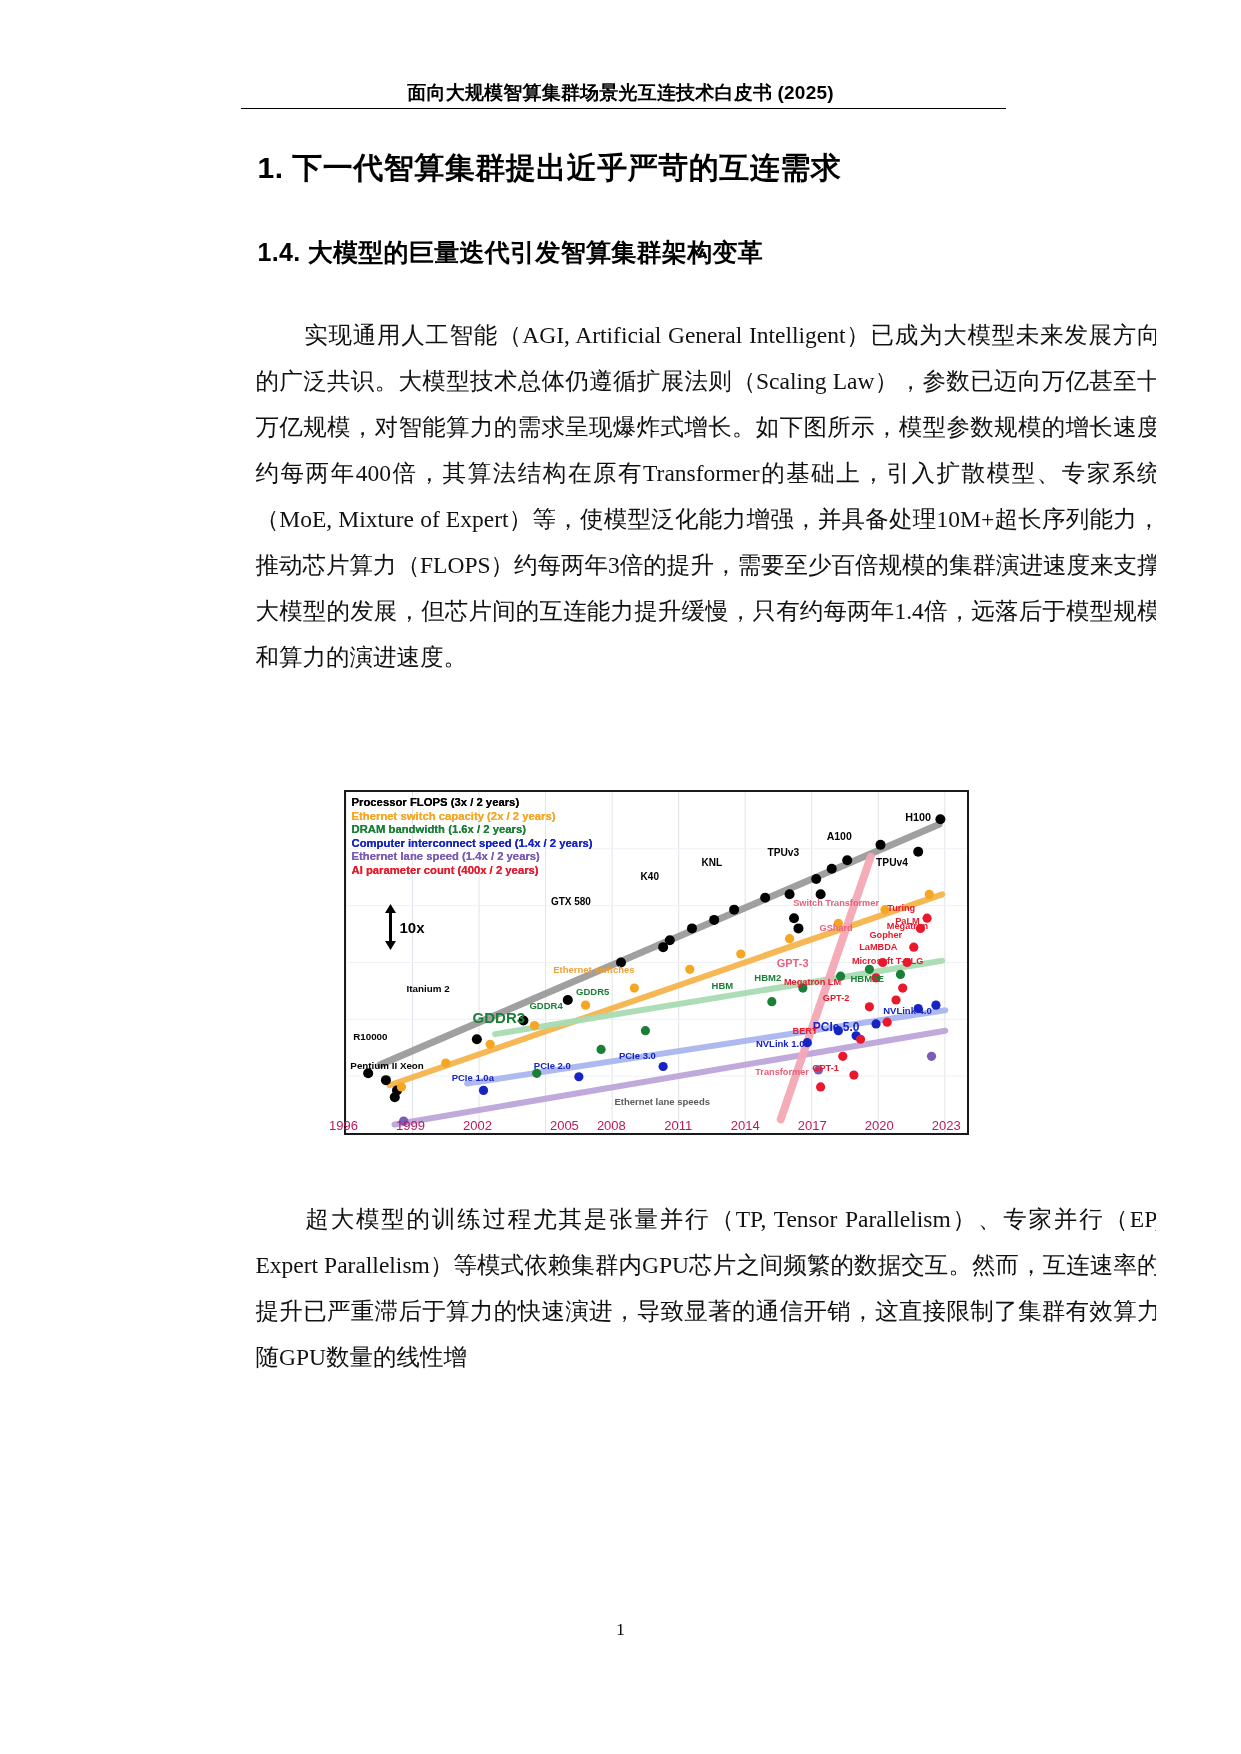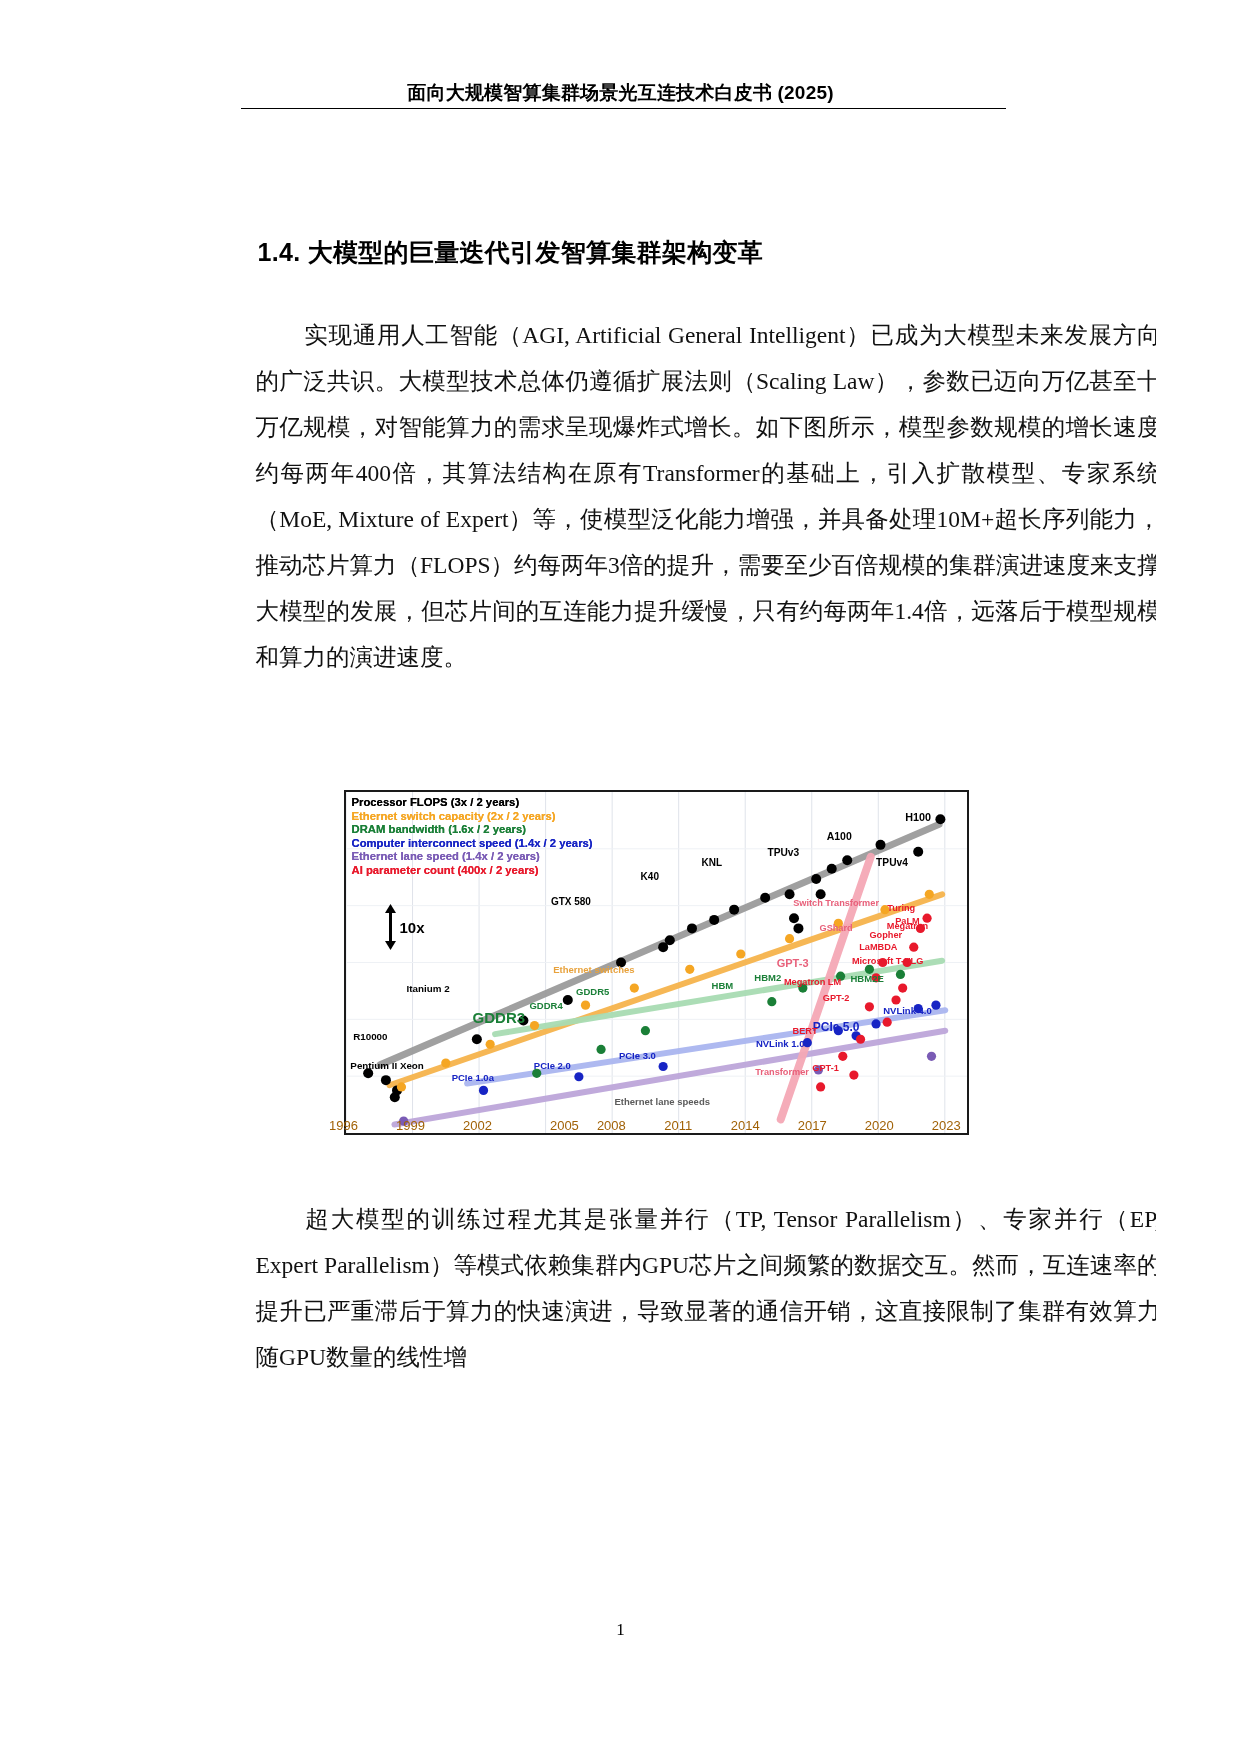--- a/index.html
+++ b/index.html
@@ -130,21 +130,21 @@
 
   
   .xaxis {
     position: absolute;
     left: 258px;
     top: 1118px;
     width: 625px;
     height: 22px;
     font-family: "Liberation Sans", "DejaVu Sans", sans-serif;
     font-size: 13px;
-    color: #a16207;
+    color: #be185d;
   }
   .xtick { position: absolute; transform: translateX(-50%); }
 
   
   .plabel {
     position: absolute;
     font-family: "Liberation Sans", "DejaVu Sans", sans-serif;
     font-weight: bold;
     white-space: nowrap;
     transform: translate(-50%, -50%);
@@ -180,20 +180,21 @@
 </head>
 <body>
 
 <div class="page">
 
   <div class="header-area">
     <div class="header-title">面向大规模智算集群场景光互连技术白皮书 (2025)</div>
   </div>
   <div class="header-rule"></div>
 
+  <div class="h1">1. 下一代智算集群提出近乎严苛的互连需求</div>
   <div class="h2">1.4. 大模型的巨量迭代引发智算集群架构变革</div>
 
   <div class="para" id="para-1"><span class="indent"></span><span>实现通用人工智能（AGI, Artificial General Intelligent）已成为大模型未来发展方向的广泛共识。大模型技术总体仍遵循扩展法则（Scaling Law），参数已迈向万亿甚至十万亿规模，对智能算力的需求呈现爆炸式增长。如下图所示，模型参数规模的增长速度约每两年400倍，其算法结构在原有Transformer的基础上，引入扩散模型、专家系统（MoE, Mixture of Expert）等，使模型泛化能力增强，并具备处理10M+超长序列能力，推动芯片算力（FLOPS）约每两年3倍的提升，需要至少百倍规模的集群演进速度来支撑大模型的发展，但芯片间的互连能力提升缓慢，只有约每两年1.4倍，远落后于模型规模和算力的演进速度。</span></div>
 
   <div class="figure">
     <div class="chart-box">
       <svg class="plot" id="plot-svg" viewBox="0 0 621 341" preserveAspectRatio="none">
           <line x1="0" x2="0" y1="0" y2="341" stroke="#dfe3ea" stroke-width="1"></line>
           <line x1="66.53571428571428" x2="66.53571428571428" y1="0" y2="341" stroke="#dfe3ea" stroke-width="1"></line>
           <line x1="133.07142857142856" x2="133.07142857142856" y1="0" y2="341" stroke="#dfe3ea" stroke-width="1"></line>

